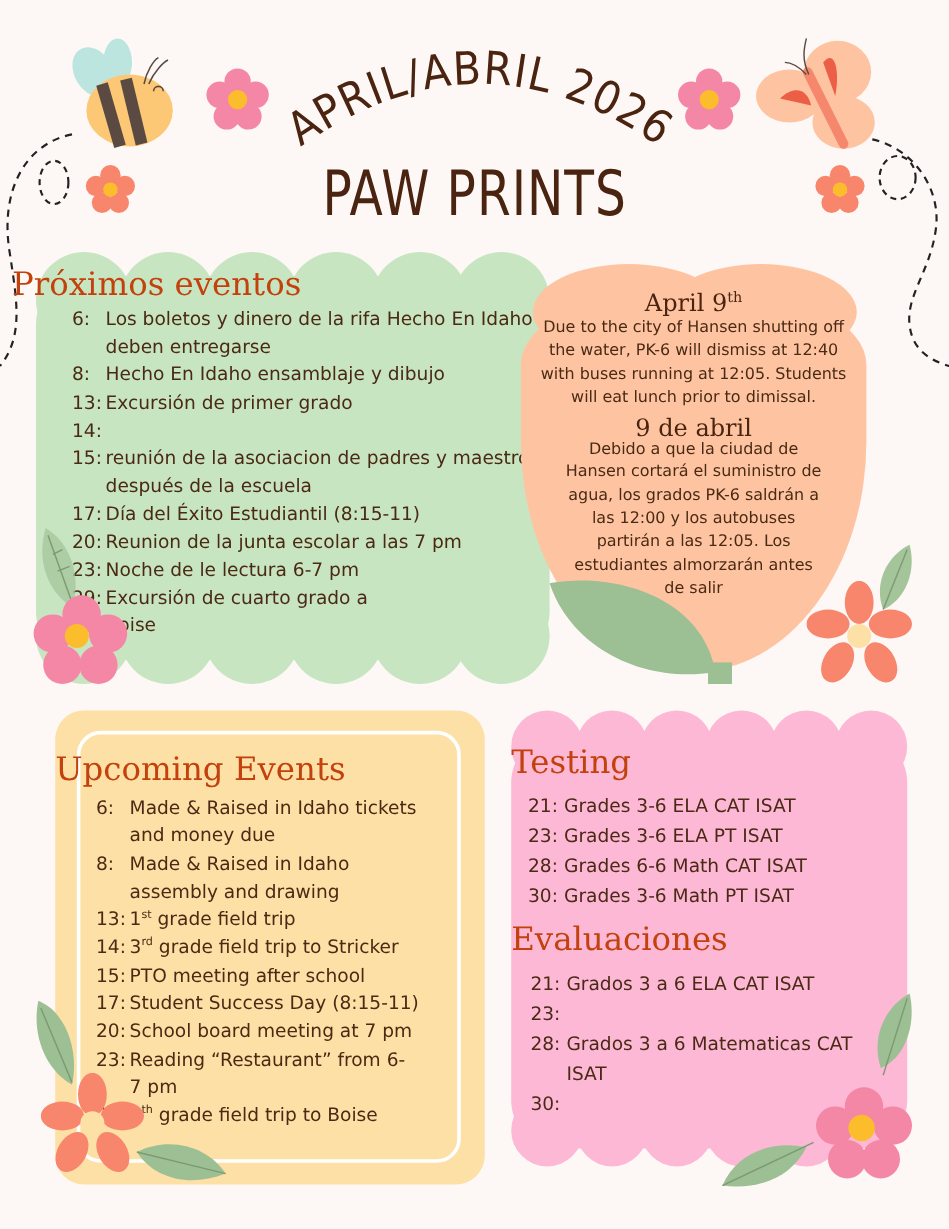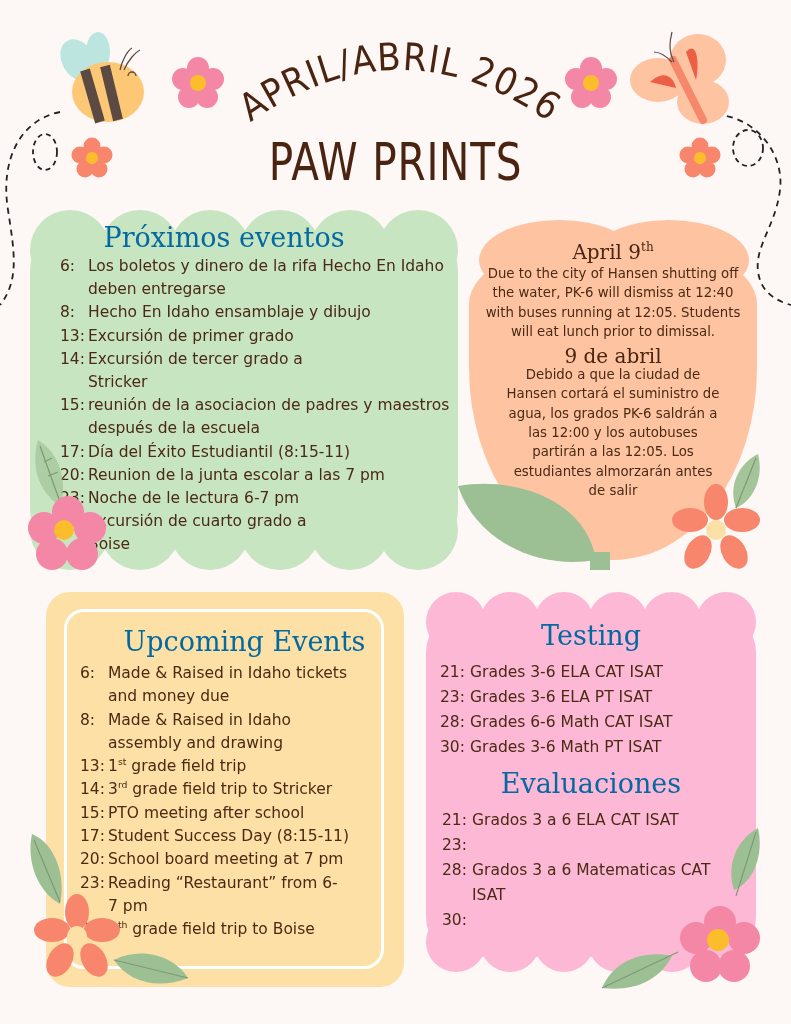--- a/index.html
+++ b/index.html
@@ -9,27 +9,27 @@
   
   .arc-title { position:absolute; left:200px; top:30px; width:400px; height:110px; }
   .arc-title text { font-family:"DejaVu Sans Condensed","DejaVu Sans", sans-serif; }
   .main-title { position:absolute; left:0; width:791px; top:132px; text-align:center;
     font-family:"DejaVu Sans", sans-serif; font-size:52px; color:#4a2410; letter-spacing:1px;
     transform:scaleX(0.78); transform-origin:center; font-weight:normal; }
   
   .green { position:absolute; left:30px; top:210px; width:428px; height:360px; }
   .green .bg { position:absolute; left:0; top:20px; width:428px; height:320px; background:#c8e5c1; border-radius:40px; }
   .green .bump { position:absolute; width:80px; height:80px; background:#c8e5c1; border-radius:50%; }
-  .sec-title { font-family:"DejaVu Serif", serif; color:#0369a1; text-align:center; position:relative; }
+  .sec-title { font-family:"DejaVu Serif", serif; color:#c2410c; text-align:left; position:relative; }
   .list { position:relative; list-style:none; margin:0; padding:0; font-size:15.5px; line-height:23.2px; color:#4a2a14; }
   .list li { display:flex; }
   .list .d { width:28px; flex:none; }
   .list .t { flex:1; }
   
-  .peach { position:absolute; left:469px; top:220px; width:288px; height:340px;text-decoration:underline; }
+  .peach { position:absolute; left:434px; top:220px; width:288px; height:340px;text-decoration:underline; }
   .peach .bg { position:absolute; left:0; top:20px; width:288px; height:320px; background:#fec4a2;
       border-radius:45% 45% 50% 50% / 20% 20% 60% 60%; }
   .peach .bump1 { position:absolute; left:10px; top:0; width:160px; height:80px; background:#fec4a2; border-radius:50%; }
   .peach .bump2 { position:absolute; left:120px; top:0; width:160px; height:80px; background:#fec4a2; border-radius:50%; }
   .peach .content { position:absolute; left:10px; top:14px; width:268px; text-align:center; font-size:13.3px; line-height:19.3px; color:#4a2a14; }
   .p-title { font-family:"DejaVu Serif", serif; font-size:20px; color:#4a2410; line-height:24px; }
   
   .yellow { position:absolute; left:46px; top:592px; width:358px; height:395px; background:#fde0a6; border-radius:24px; }
   .yellow .inner { position:absolute; left:18px; top:17px; width:320px; height:360px; border:3px solid #fff; border-radius:20px; box-sizing:border-box; }
   
@@ -145,21 +145,20 @@
     <li>
         <span class="d">8:</span>
         <span class="t">Hecho En Idaho ensamblaje y dibujo</span>
       </li>
     <li>
         <span class="d">13:</span>
         <span class="t">Excursión de primer grado</span>
       </li>
     <li>
         <span class="d">14:</span>
-        <span class="t" style="max-width:240px">Excursión de tercer grado a Stricker</span>
       </li>
     <li>
         <span class="d">15:</span>
         <span class="t">reunión de la asociacion de padres y maestros después de la escuela</span>
       </li>
     <li>
         <span class="d">17:</span>
         <span class="t">Día del Éxito Estudiantil (8:15-11)</span>
       </li>
     <li>

